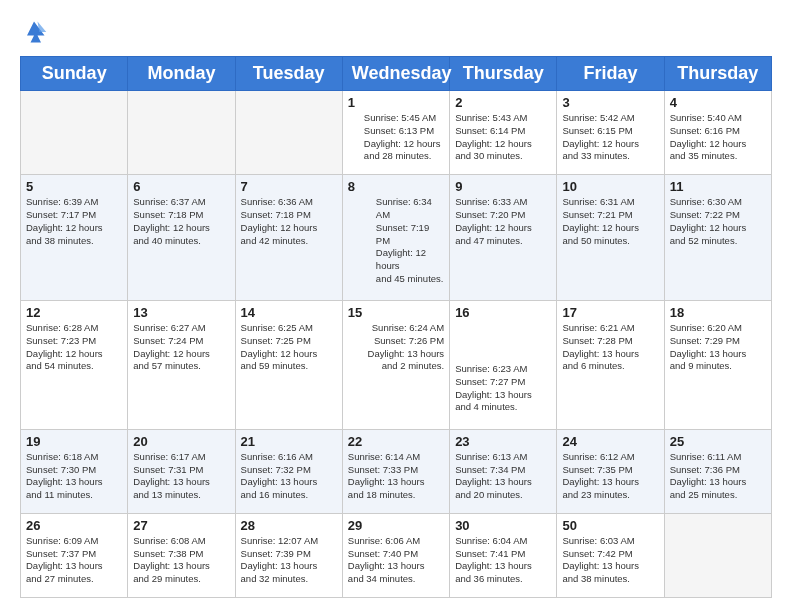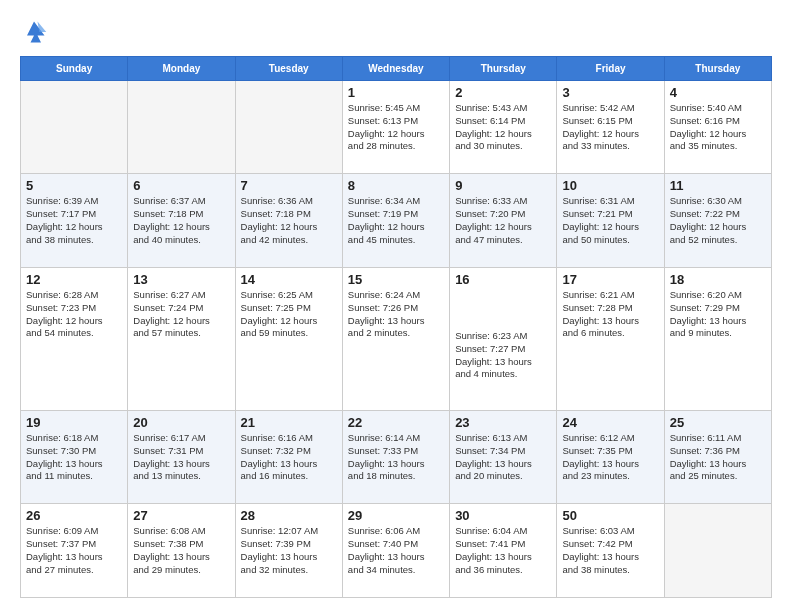--- a/index.html
+++ b/index.html
@@ -64,21 +64,21 @@
       flex: 1;
       border: 1px solid #ccc;
       border-collapse: collapse;
       width: 100%;
       table-layout: fixed;
     }
     .calendar th {
       background: #3a7bd5;
       color: #fff;
       text-align: center;
-      font-size: 10px;
+      font-size: 18px;
       font-weight: bold;
       padding: 6px 9px;
       border: 1px solid #2e6bc4;
     }
     .calendar td {
       border: 1px solid #ccc;
       vertical-align: top;
       padding: 4px 5px;
       background: #fff;
       width: calc(100% / 7);
@@ -134,21 +134,21 @@
           <th>Thursday</th>
         </tr>
     </thead>
     <tbody id="calendar-body">
         <tr>
           <td class="empty"></td>
           <td class="empty"></td>
           <td class="empty"></td>
           <td>
             <div class="day-number">1</div>
-            <div class="day-info" style="white-space: pre-line;">Sunrise: 5:45 AM
+            <div class="day-info" style="white-space: pre-line; margin-left: 16px;">Sunrise: 5:45 AM
 Sunset: 6:13 PM
 Daylight: 12 hours
 and 28 minutes.</div>
           </td>
           <td>
             <div class="day-number">2</div>
             <div class="day-info" style="white-space: pre-line;">Sunrise: 5:43 AM
 Sunset: 6:14 PM
 Daylight: 12 hours
 and 30 minutes.</div>
@@ -185,21 +185,21 @@
           </td>
           <td>
             <div class="day-number">7</div>
             <div class="day-info" style="white-space: pre-line;">Sunrise: 6:36 AM
 Sunset: 7:18 PM
 Daylight: 12 hours
 and 42 minutes.</div>
           </td>
           <td>
             <div class="day-number">8</div>
-            <div class="day-info" style="white-space: pre-line;">Sunrise: 6:34 AM
+            <div class="day-info" style="white-space: pre-line; margin-left: 28px;">Sunrise: 6:34 AM
 Sunset: 7:19 PM
 Daylight: 12 hours
 and 45 minutes.</div>
           </td>
           <td>
             <div class="day-number">9</div>
             <div class="day-info" style="white-space: pre-line;">Sunrise: 6:33 AM
 Sunset: 7:20 PM
 Daylight: 12 hours
 and 47 minutes.</div>
@@ -236,21 +236,21 @@
           </td>
           <td>
             <div class="day-number">14</div>
             <div class="day-info" style="white-space: pre-line;">Sunrise: 6:25 AM
 Sunset: 7:25 PM
 Daylight: 12 hours
 and 59 minutes.</div>
           </td>
           <td>
             <div class="day-number">15</div>
-            <div class="day-info" style="white-space: pre-line;">Sunrise: 6:24 AM
+            <div class="day-info" style="white-space: pre-line; text-align: right;">Sunrise: 6:24 AM
 Sunset: 7:26 PM
 Daylight: 13 hours
 and 2 minutes.</div>
           </td>
           <td>
             <div class="day-number">16</div>
             <div class="day-info" style="white-space: pre-line; margin-top: 43px;">Sunrise: 6:23 AM
 Sunset: 7:27 PM
 Daylight: 13 hours
 and 4 minutes.</div>

